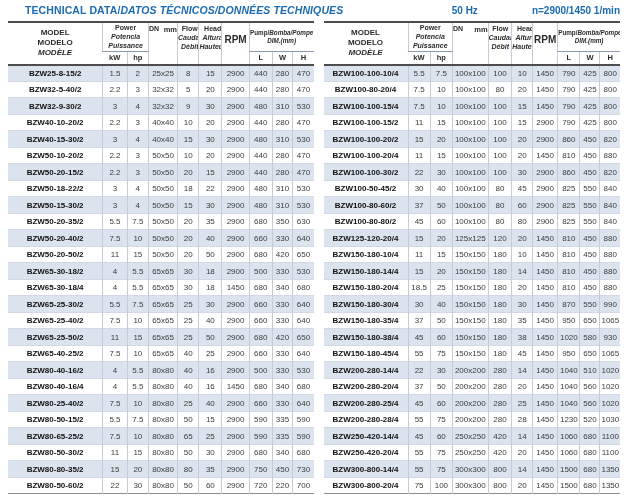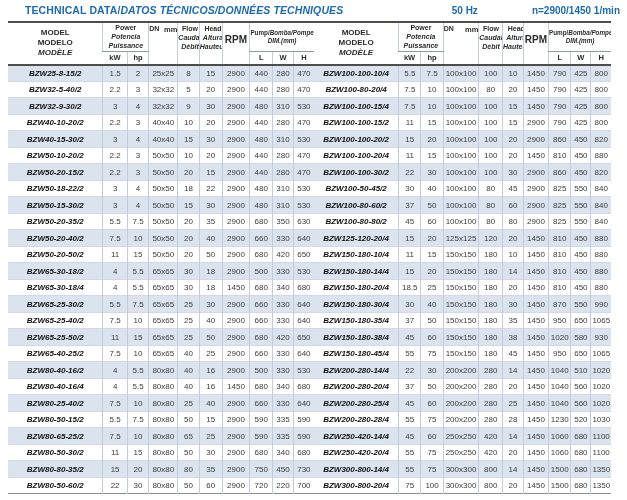--- a/index.html
+++ b/index.html
@@ -7,21 +7,21 @@
     font-family: "Liberation Sans", sans-serif; }
   .page { width: 627px; height: 416px; padding: 4px 7px 0 8px; }
 
   .topbar { display: flex; justify-content: space-between; align-items: baseline;
     padding-left: 17px; height: 15px; margin-bottom: 2px; }
   .title { color: #1b6cb0; font-size: 10.5px; font-weight: bold; white-space: nowrap; letter-spacing: .1px; }
   .title .it { font-style: italic; }
   .freq { color: #1b6cb0; font-size: 10px; font-weight: bold; white-space: nowrap; }
   .freq .spd { margin-left: 22px; padding-left: 32px; }
 
-  .tables { display: flex; gap: 0; align-items: flex-start; }
+  .tables { display: flex; gap: 10px; align-items: flex-start; }
   table { border-collapse: collapse; table-layout: fixed;
     border-top: 2px solid #4d4d4d; border-bottom: 1.5px solid #8c8c8c; }
   table.t-left  { width: 306px; }
   table.t-right { width: 297px; }
 
   th, td { border-left: 1px solid #c2ccda; text-align: center; vertical-align: middle;
     white-space: nowrap; overflow: hidden; }
   th:first-child, td:first-child { border-left: none; }
 
   thead th { font-size: 7px; color: #2b2b2b; line-height: 1.25; padding: 1px 0; }
@@ -34,21 +34,21 @@
   th.grp { border-bottom: 1px solid #8e99ab; height: 27px; }
   th.c-rpm  { font-size: 10px; padding-bottom: 7px; }
   th.c-dim  { font-size: 6.3px; }
   th.c-dim .inl { display: inline; }
   th .stack { display: flex; flex-direction: row; justify-content: space-between;
     height: 38px; padding: 1px 0 2px 0; }
   th .stack .u { font-weight: bold; font-size: 7.5px; font-style: normal; }
 
   tbody td { height: 16.5px; font-size: 8px; color: #3b3b3b;
     border-top: 1px solid #d2d9e4; padding: 0 1px; }
-  tbody td:first-child { font-weight: bold; color: #101010; font-style: italic; }
+  tbody td:first-child { font-weight: bold; color: #101010; }
   tbody tr:nth-child(odd) td { background: #dbe3ee; }
   tbody tr:nth-child(even) td { background: #ffffff; }
 </style>
 </head>
 <body>
 
 <div class="page">
 
   <div class="topbar">
     <div class="title"><span>TECHNICAL DATA/</span><span class="it">DATOS TÉCNICOS/DONNÉES TECHNIQUES</span></div>

